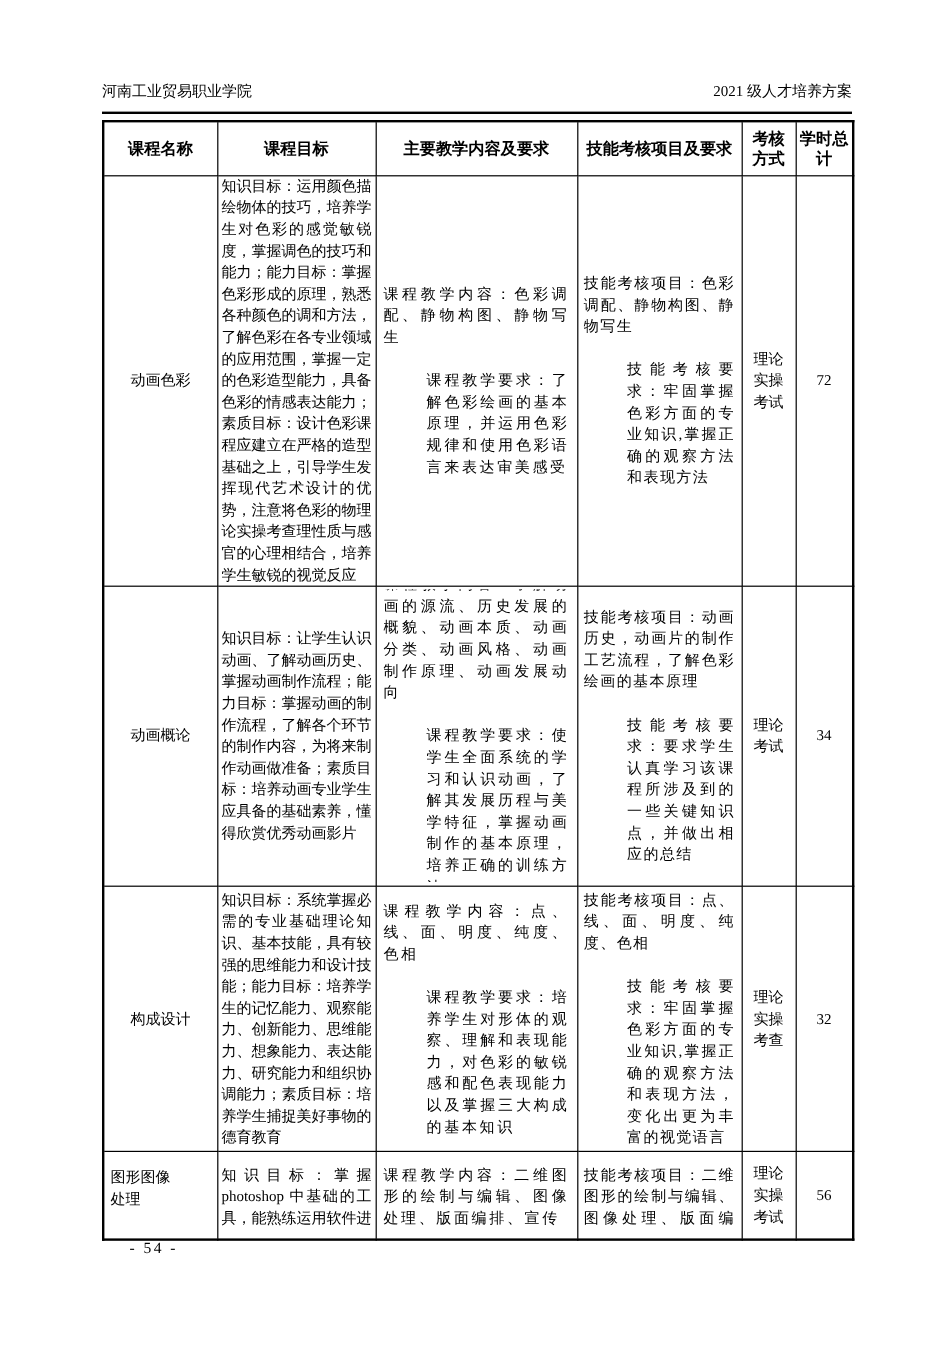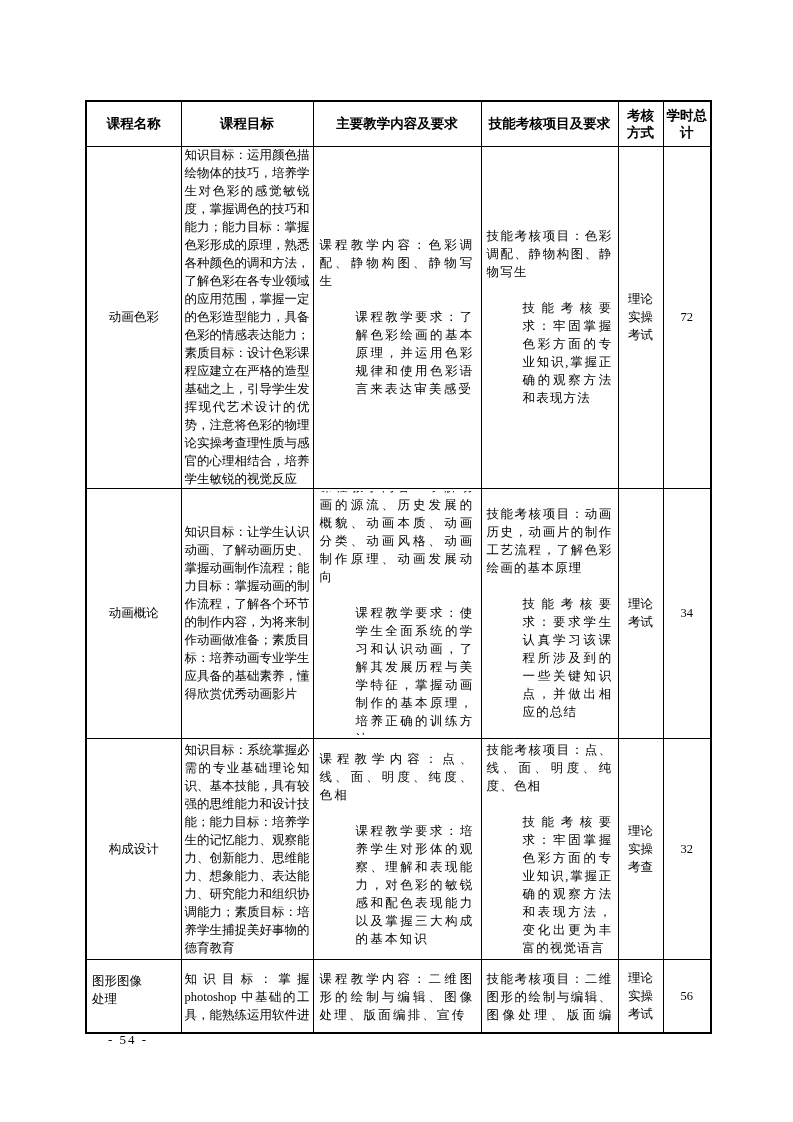--- a/index.html
+++ b/index.html
@@ -50,20 +50,24 @@
   .page-footer {
     position:absolute; left:108px; top:1032px;
     font-size:13px; letter-spacing:2px;
   }
 </style>
 </head>
 <body>
 
 <div class="page">
 
+  <div class="running-header">
+    <span>河南工业贸易职业学院</span>
+    <span>2021 级人才培养方案</span>
+  </div>
 
   <table class="course-table">
     <colgroup>
       <col style="width:95px">
         <col style="width:132px">
         <col style="width:168px">
       <col style="width:137px">
         <col style="width:45px">
         <col style="width:48px">
     </colgroup>

